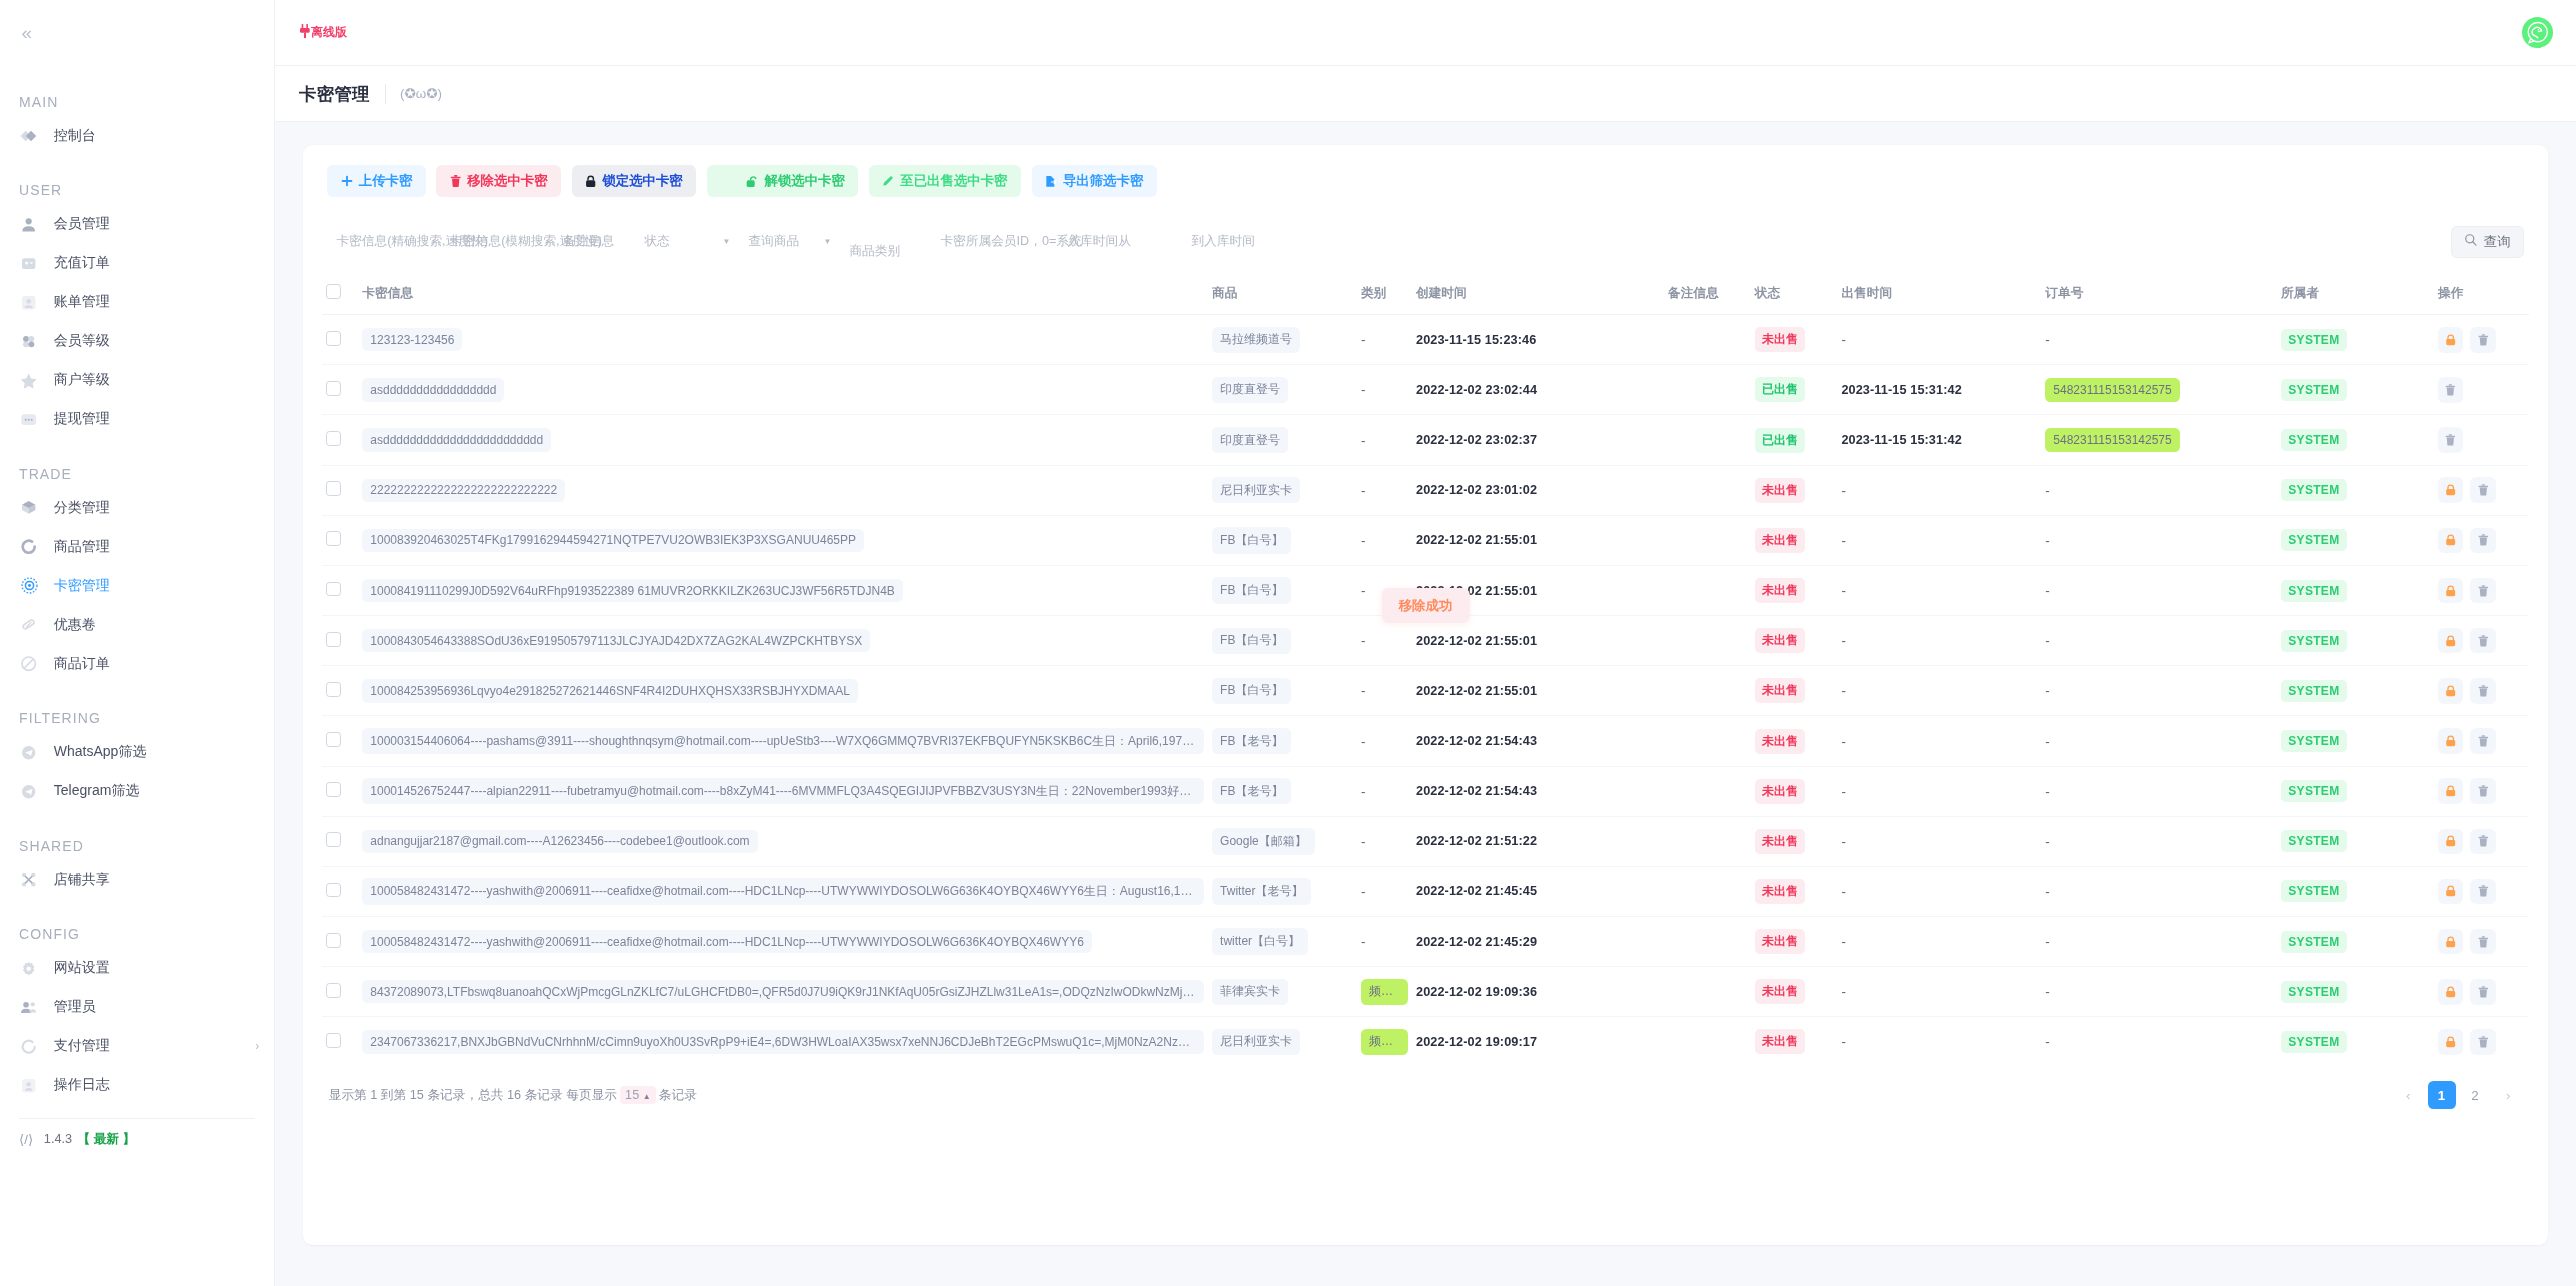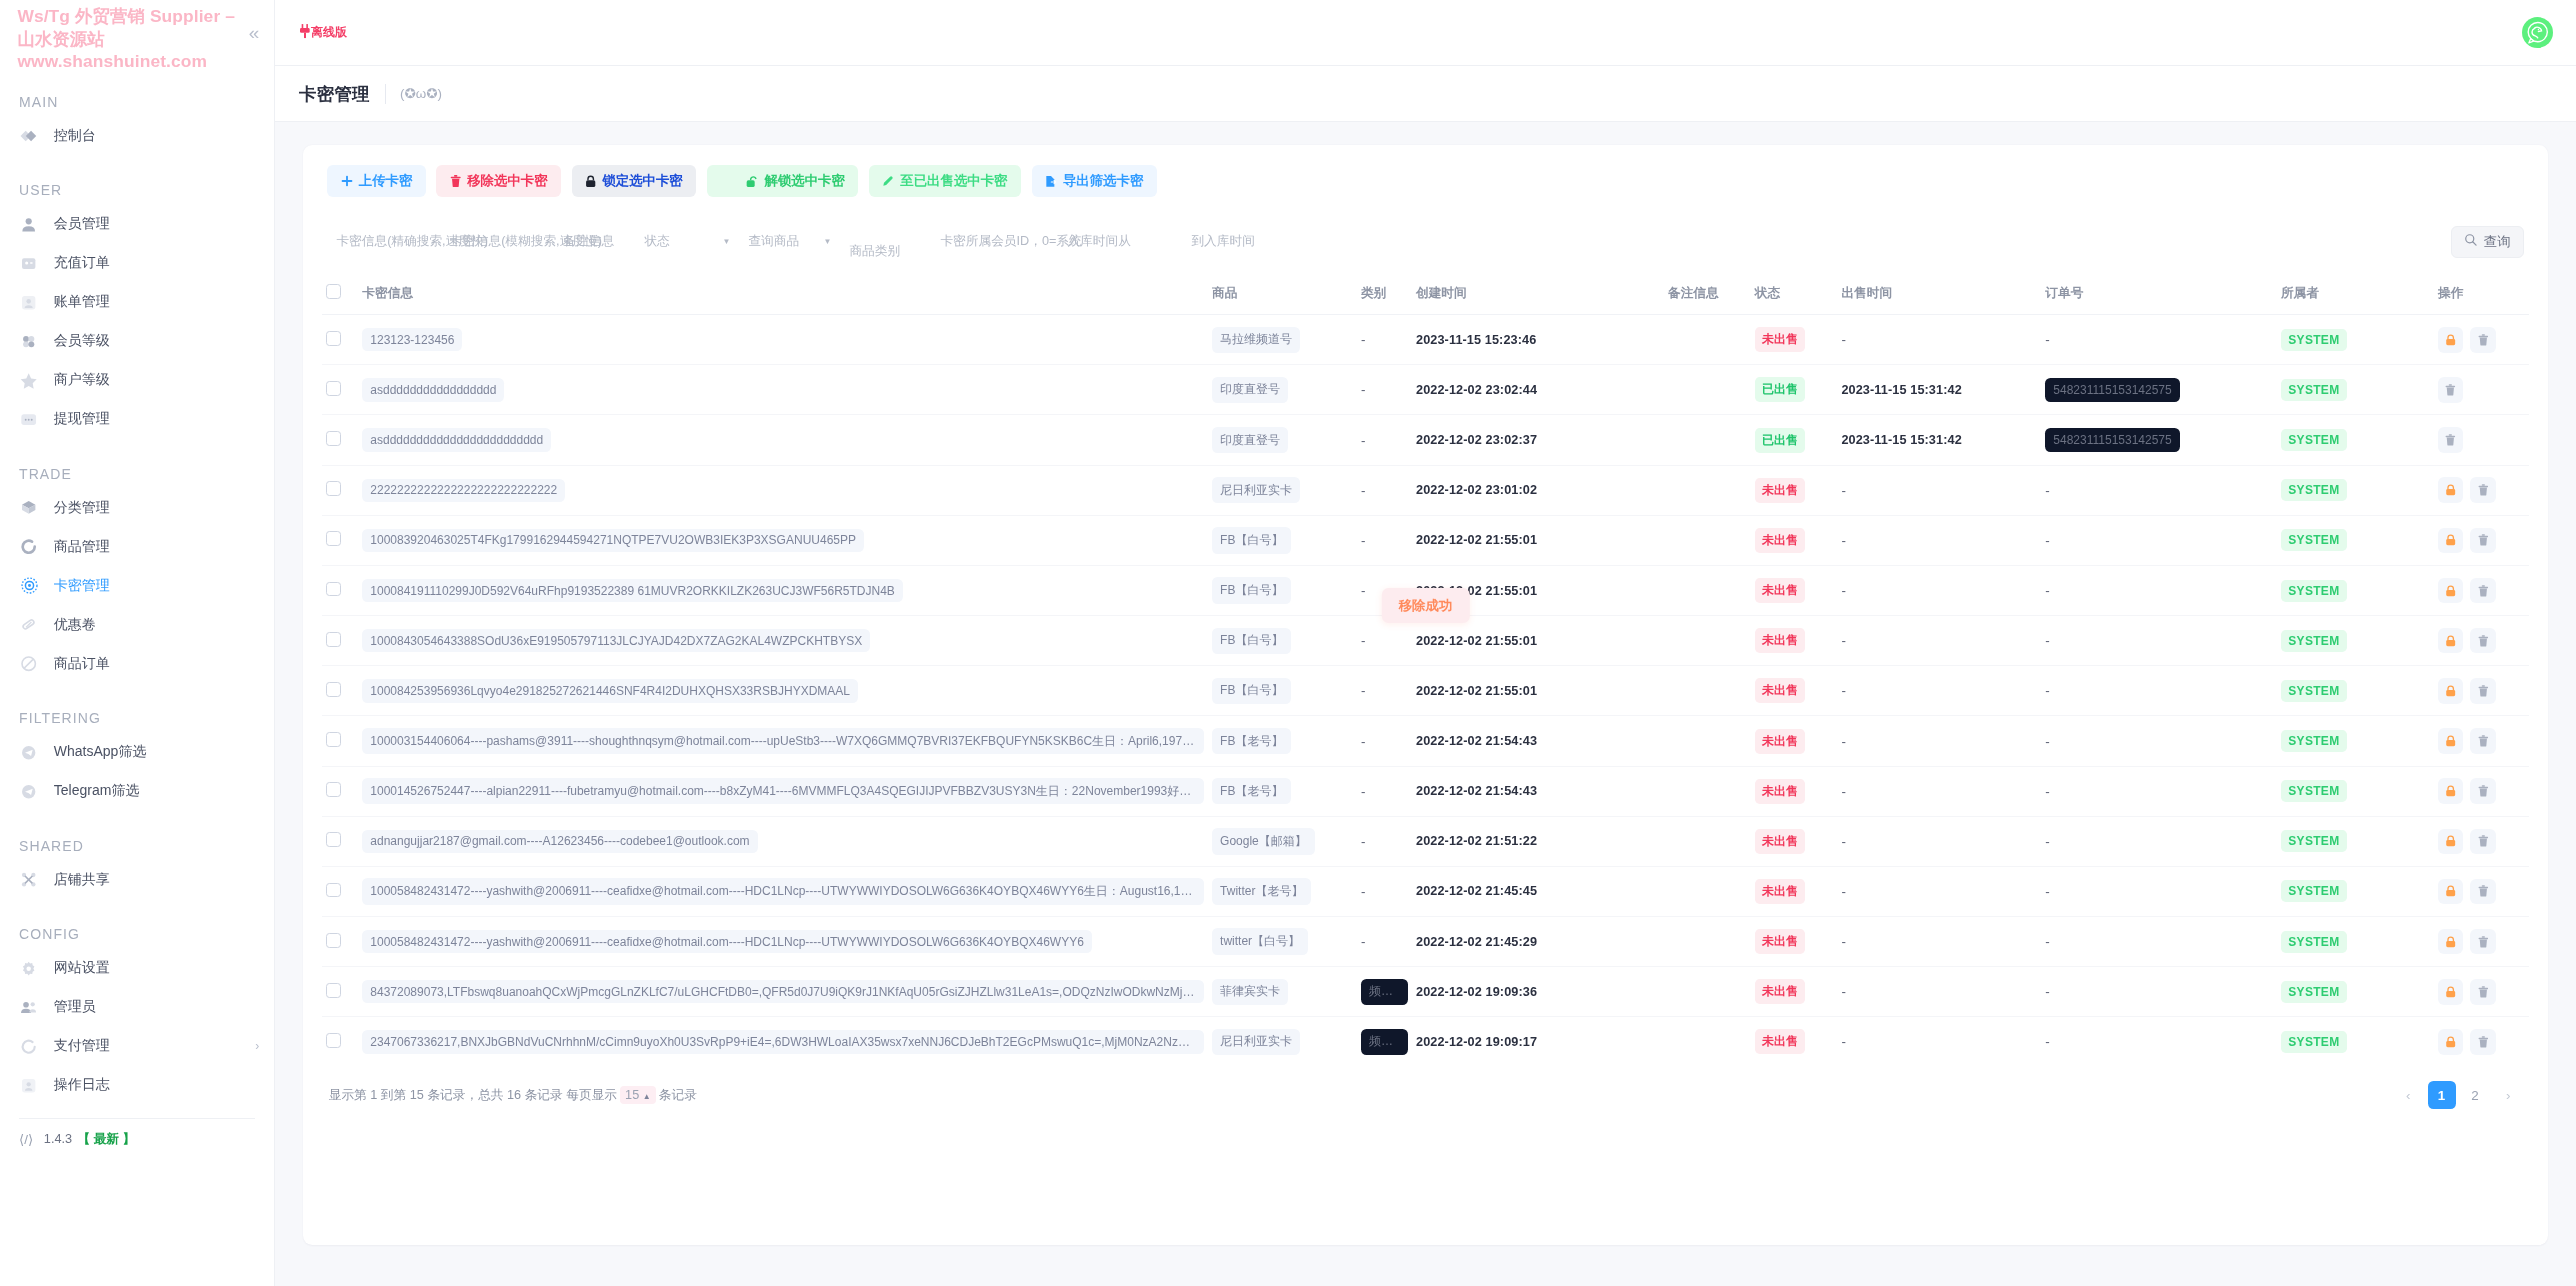--- a/index.html
+++ b/index.html
@@ -159,21 +159,21 @@
     width: 14.8px; height: 14.8px; border: 1px solid #cfd5e1;
     border-radius: 3.4px; background: #fff; display: inline-block; cursor: pointer;
   }
   .chip {
     display: inline-block; background: #f3f6fb; color: #7d849a;
     border-radius: 5.4px; padding: 4.7px 8px; font-size: 12px;
     max-width: 100%; overflow: hidden; text-overflow: ellipsis; white-space: nowrap;
     vertical-align: middle;
   }
   .chip.prod { background: #f3f6fb; color: #7d849a; }
-  .chip.plain { background: #0f172a; color: #6b7182; }
+  .chip.plain { background: #bef264; color: #6b7182; }
   .dash { color: #5a6073; font-size: 13.4px; }
   .dt { color: #2b3040; font-size: 12.7px; font-weight: 700; letter-spacing: 0.1px; }
   .badge {
     display: inline-block; border-radius: 4.7px; padding: 4px 7.4px;
     font-size: 12px; font-weight: 700;
   }
   .badge.unsold { background: #fdecef; color: #f2365a; }
   .badge.sold   { background: #e4fbec; color: #1ec46b; }
   .badge.system { background: #e4fbec; color: #2ecc71; font-weight: 700; font-size: 12px; letter-spacing: 0.3px; }
   .acts { display: flex; gap: 6.7px; }
@@ -213,21 +213,20 @@
     box-shadow: 0 1.3px 6.7px rgba(255,120,90,.10);
   }
 </style>
 </head>
 <body>
 
 <div class="app">
 
   <aside class="sidebar">
     <div class="brand-wrap">
-      <div class="brand-text">Ws/Tg 外贸营销 Supplier – 山水资源站 www.shanshuinet.com</div>
       <div class="collapse-btn">«</div>
     </div>
     <nav id="nav-root">
         <div class="nav-section-title">MAIN</div>
         <div class="nav-item">
           <span class="ic">
             <svg width="17.4" height="17.4" viewBox="0 0 26 26">
               <rect x="3" y="8" width="11" height="11" transform="rotate(-45 8.5 13.5)" fill="#d7dbe4"></rect>
               <rect x="11" y="8" width="11" height="11" transform="rotate(-45 16.5 13.5)" fill="#aab1c0"></rect>
             </svg>

